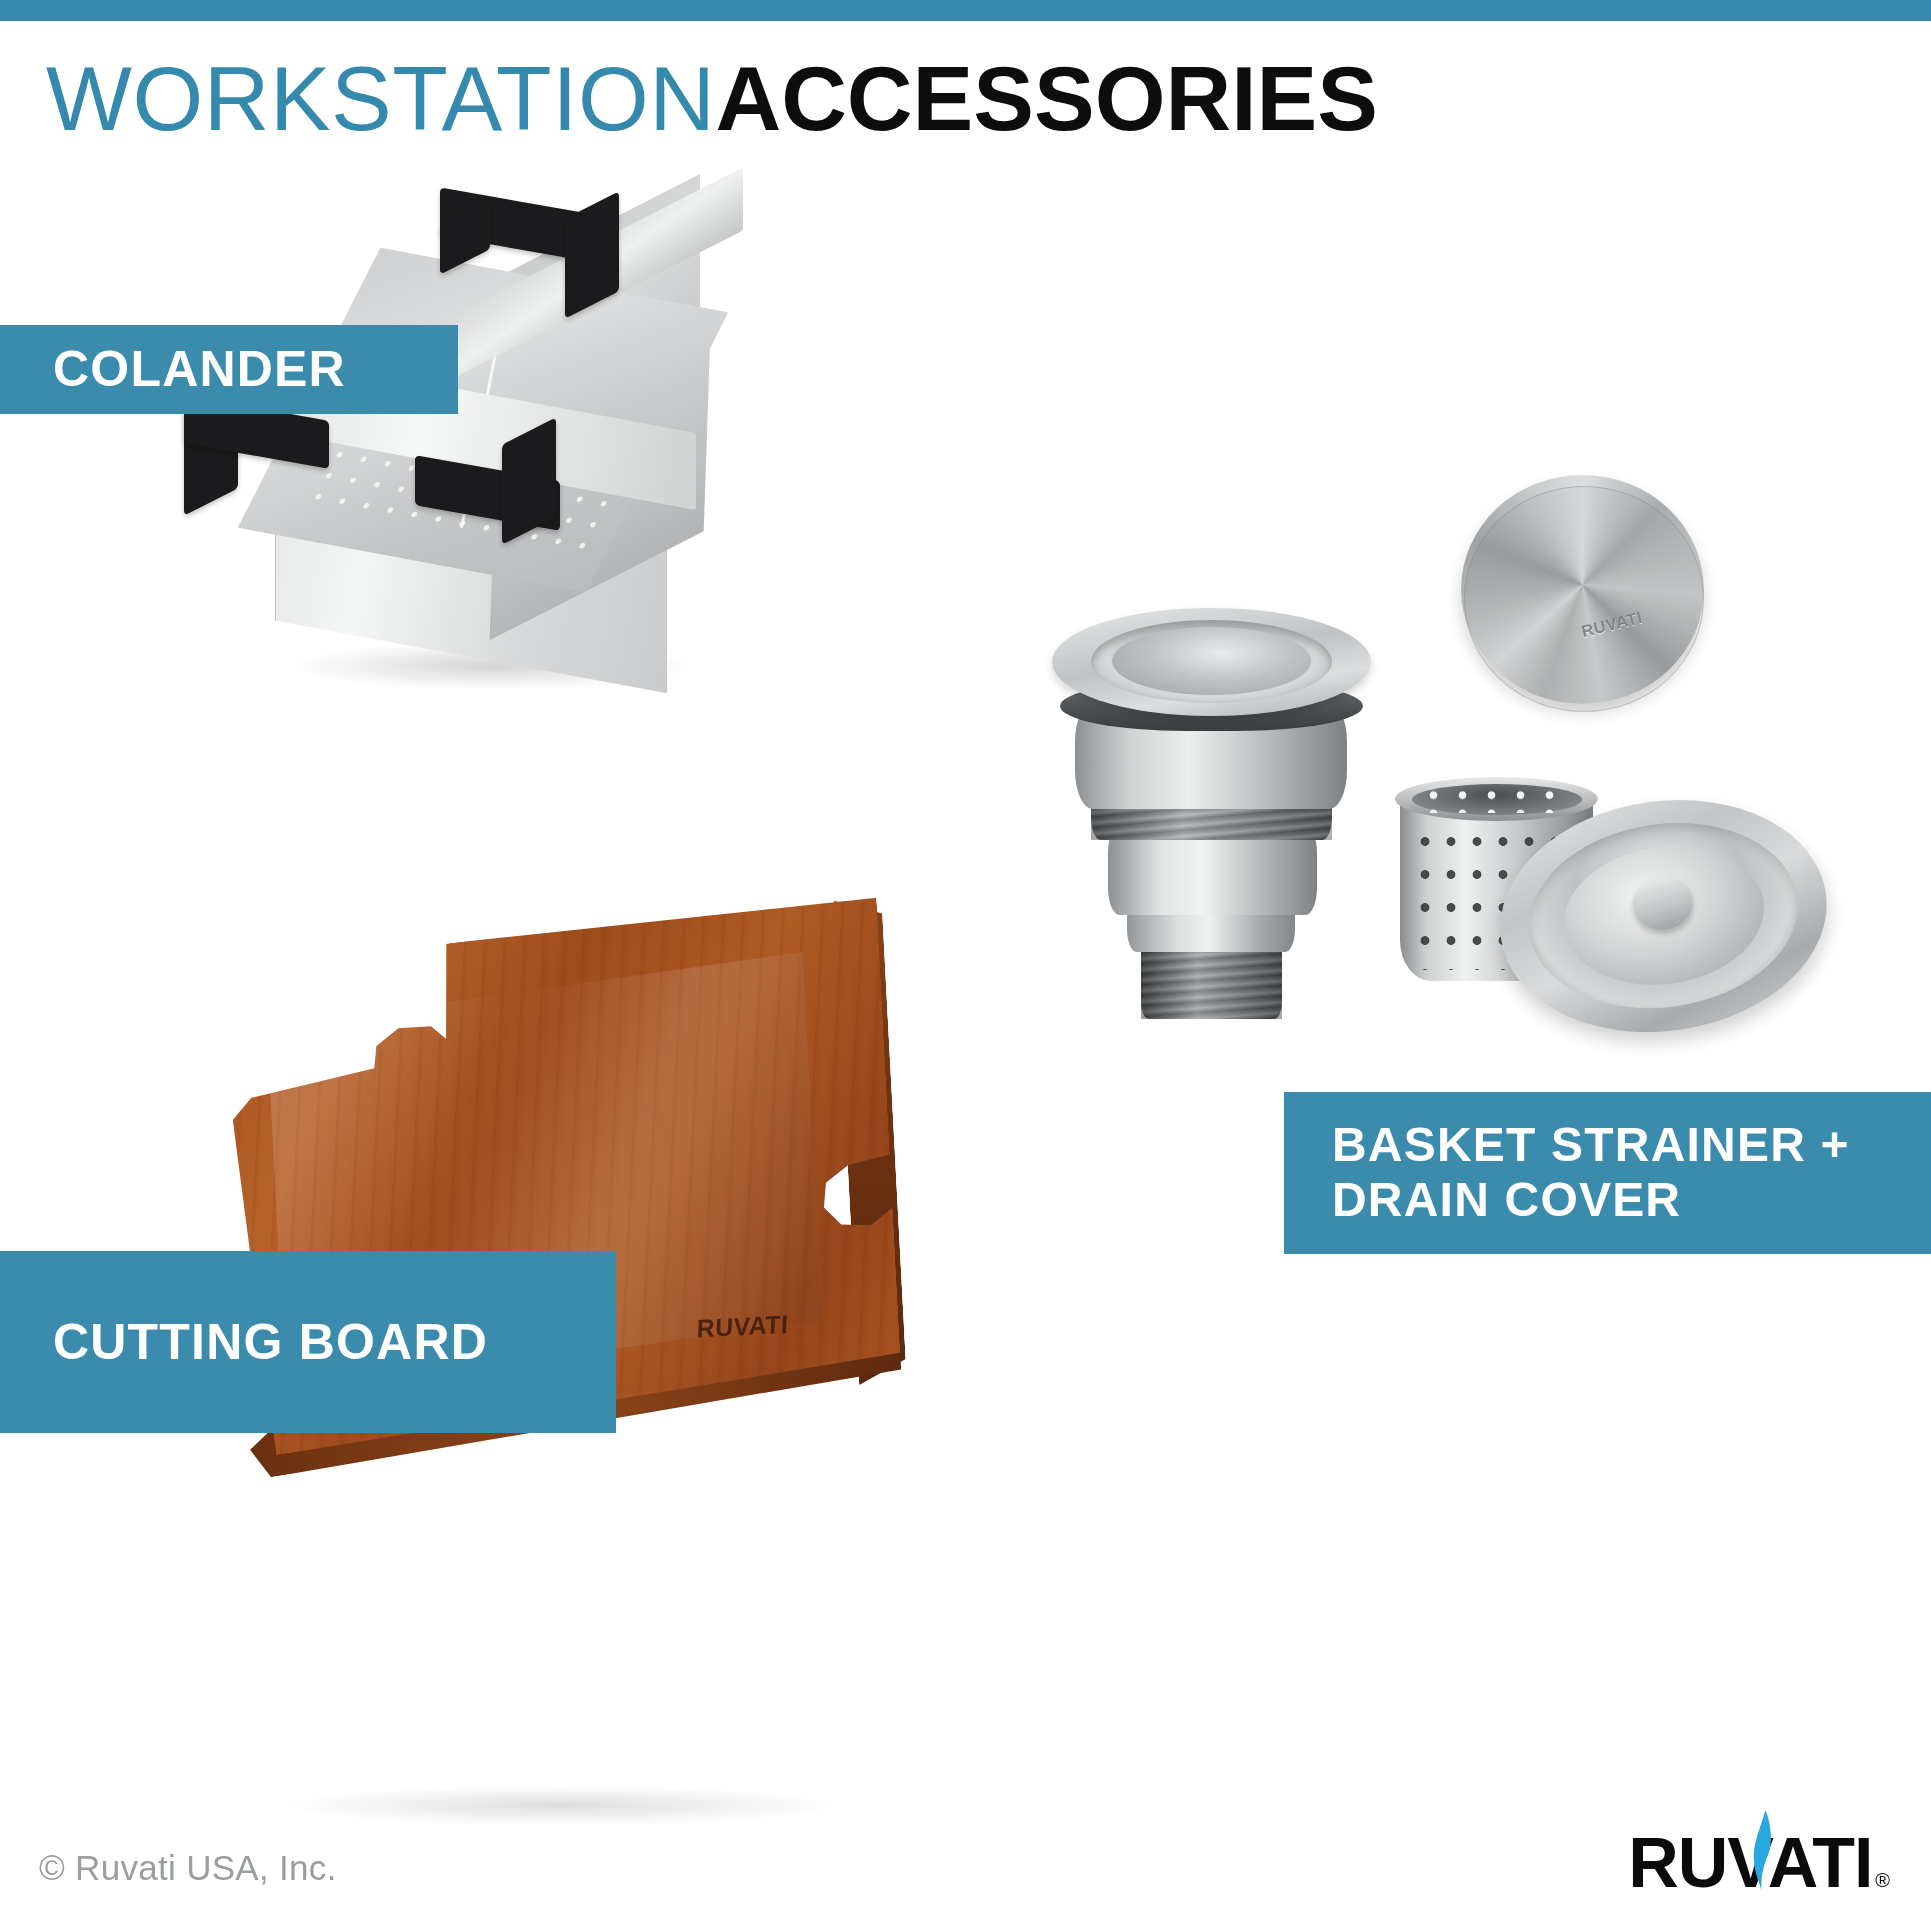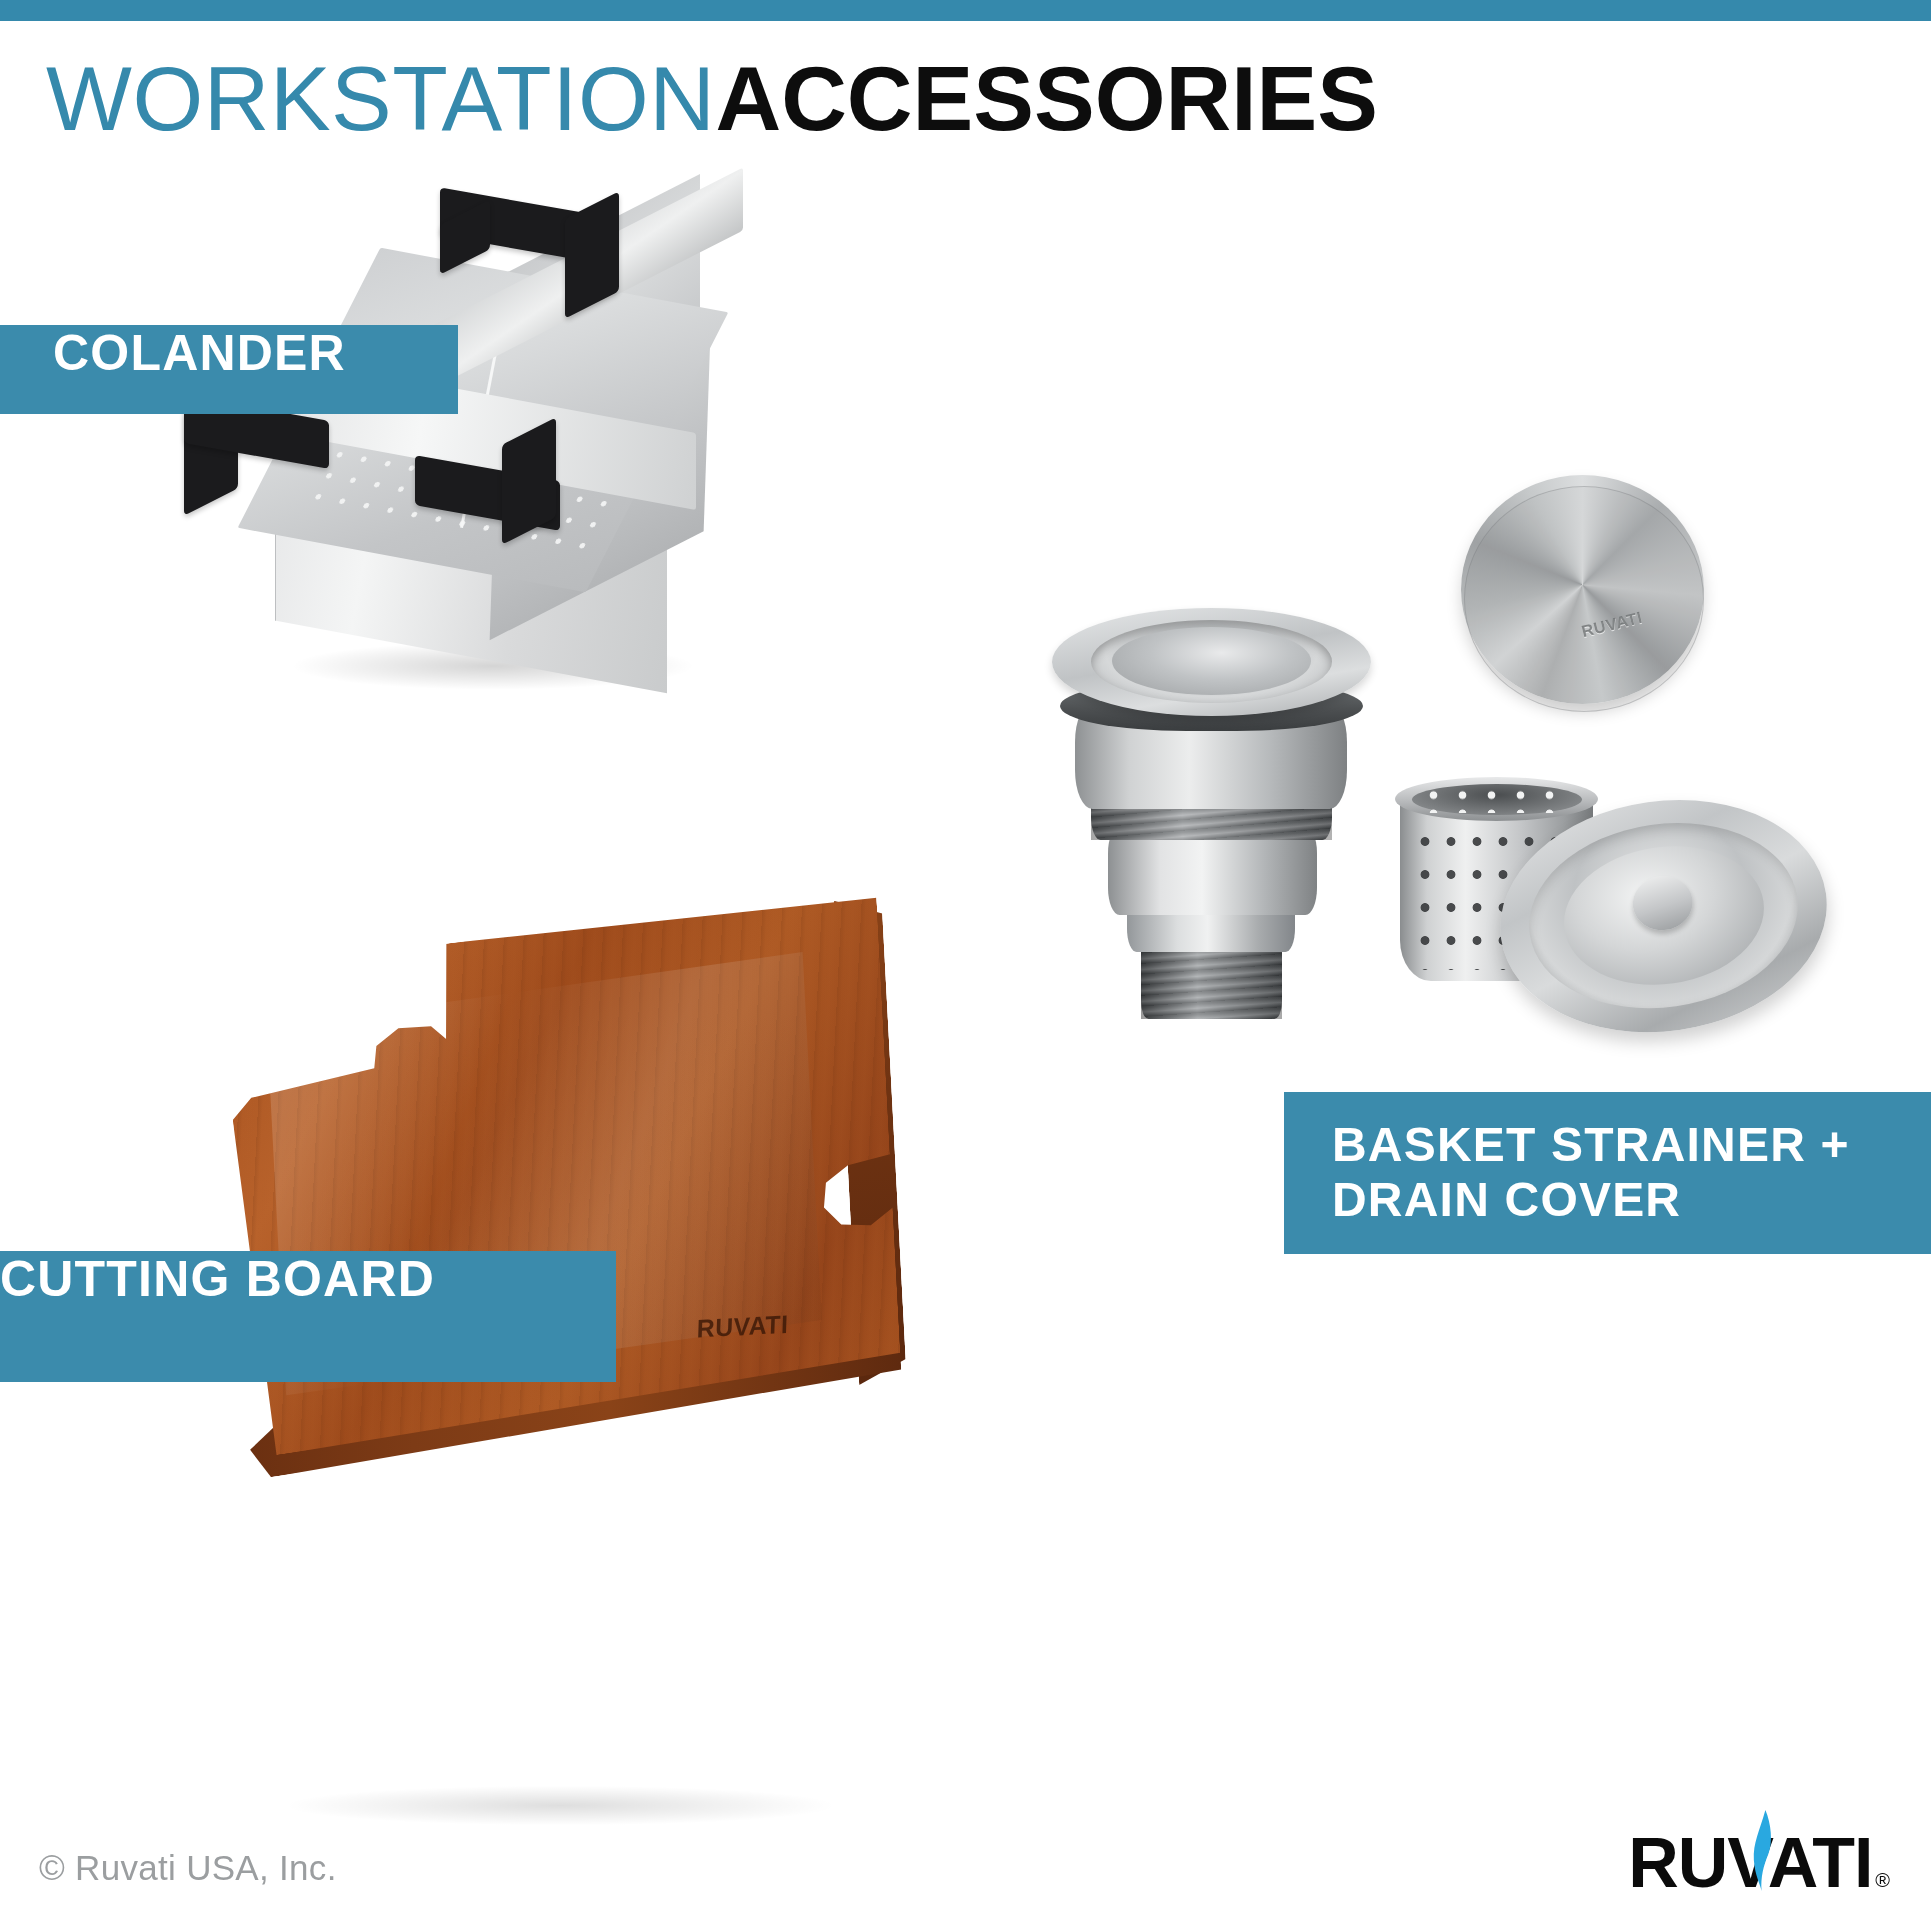--- a/index.html
+++ b/index.html
@@ -46,21 +46,21 @@
     letter-spacing: 0px;
     color: #0d0d0d;
     font-family: "Liberation Sans", sans-serif;
   }
 
   
   .banner {
     position: absolute;
     background: #3b8bac;
     display: flex;
-    align-items: flex-start;
+    align-items: center;
     box-sizing: border-box;
   }
   .banner-label {
     color: #ffffff;
     font-weight: 700;
     font-family: "Liberation Sans", sans-serif;
     letter-spacing: 1.2px;
     line-height: 1.14;
   }
   #banner-colander {
@@ -76,21 +76,22 @@
     padding-left: 48px;
     align-items: center;
   }
   #banner-strainer .banner-label {
     font-size: 48px;
     white-space: pre-line;
   }
 
   #banner-board {
     left: 0; top: 1251px;
-    width: 616px; height: 131px;
+    width: 616px; height: 182px;
+    padding-left: 53px;
   }
   #banner-board .banner-label { font-size: 50px; }
 
   
   #colander {
     position: absolute;
     left: 174px; top: 188px;
     width: 618px; height: 502px;
   }
   .col-body {

